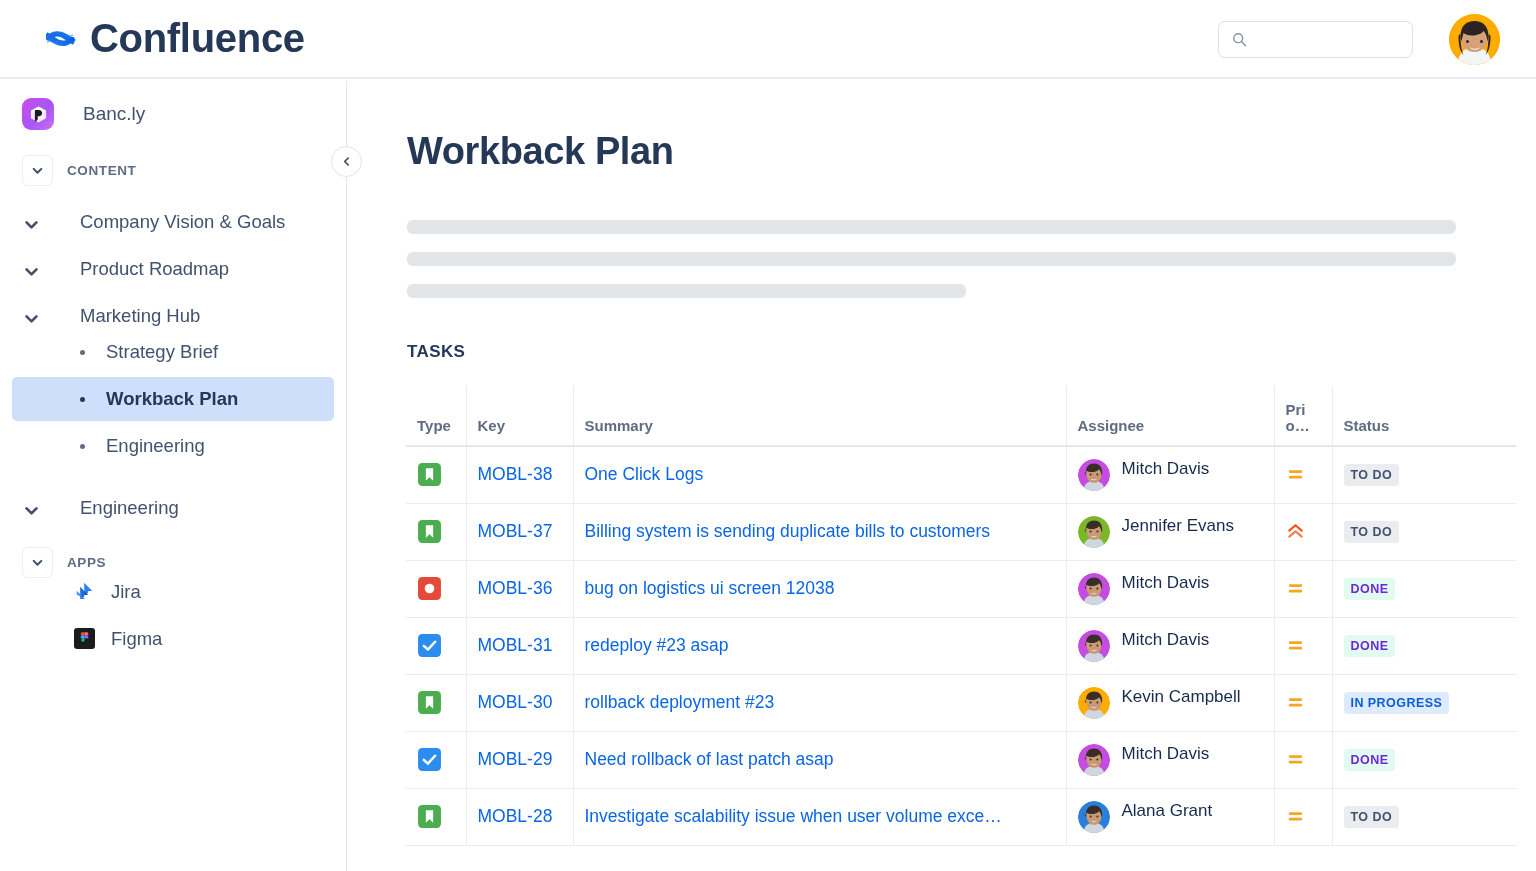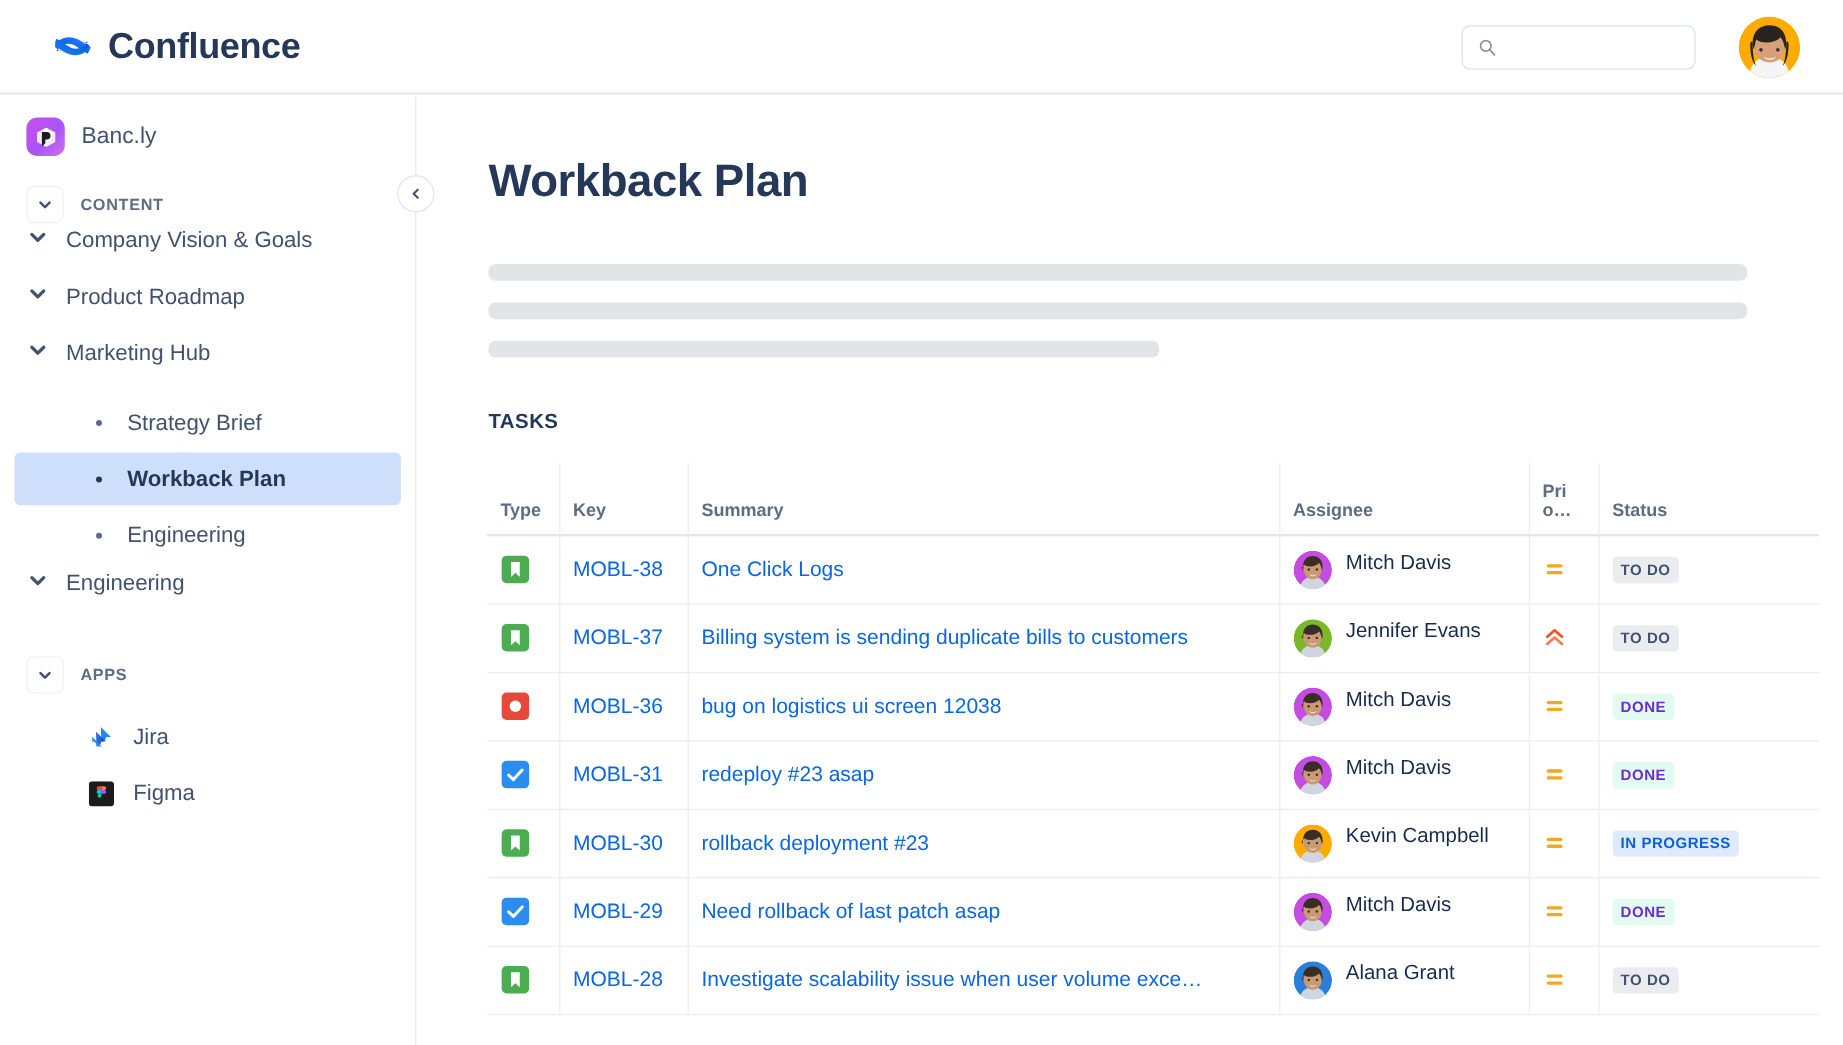--- a/index.html
+++ b/index.html
@@ -14,21 +14,21 @@
   #topbar {
     position: absolute; top: 0; left: 0;
     width: 1536px; height: 79px;
     background: #ffffff;
     border-bottom: 2px solid #e8eaed;
     display: flex; align-items: center;
   }
   #brand { display: flex; align-items: center; gap: 14px; margin-left: 46px; }
   #brand-logo { width: 30px; height: 30px; display: block; }
   #brand-name {
-    font-size: 30px; font-weight: 600; color: #253858; letter-spacing: -0.3px;
+    font-size: 40px; font-weight: 600; color: #253858; letter-spacing: -0.3px;
   }
   #search-wrap {
     position: absolute; left: 1218px; top: 21px;
     width: 195px; height: 37px;
   }
   #search-box {
     width: 195px; height: 37px;
     border: 1.5px solid #dcdfe4; border-radius: 7px;
     background: #fff; display: flex; align-items: center; padding-left: 13px;
   }
@@ -45,21 +45,21 @@
   }
 
   
   #sidebar {
     position: absolute; top: 81px; left: 0;
     width: 347px; height: 790px;
     background: #ffffff;
     border-right: 1.5px solid #e4e6ea;
   }
   #workspace {
-    display: flex; align-items: center; gap: 14px;
+    display: flex; align-items: center; gap: 29px;
     margin: 17px 0 0 22px;
   }
   #workspace-icon {
     width: 32px; height: 32px; border-radius: 9px;
     background: linear-gradient(135deg,#c94fe8 0%,#a855f7 55%,#d06ef0 100%);
     display: flex; align-items: center; justify-content: center;
   }
   #workspace-name { font-size: 19px; color: #42526e; }
 
   .section-head {
@@ -69,43 +69,43 @@
   .chev-box {
     width: 31px; height: 31px; border-radius: 6px;
     border: 1px solid #eceef1; background: #fff;
     display: flex; align-items: center; justify-content: center;
   }
   .section-label {
     font-size: 13.5px; font-weight: 700; color: #5e6c84; letter-spacing: 0.6px;
   }
 
   .nav-item {
-    display: flex; align-items: flex-start;
+    display: flex; align-items: flex-end;
     height: 44px; margin: 3px 12px 0 12px;
-    border-radius: 5px; padding-left: 11px;
+    border-radius: 5px; padding-left: 11px; gap: 25px;
   }
   .nav-item .chev { width: 17px; height: 17px; flex: 0 0 auto; }
   .nav-label { font-size: 18.5px; color: #42526e; margin-left: 15px; }
 
   .sub-item {
     display: flex; align-items: center;
     height: 44px; margin: 3px 12px 0 12px;
     border-radius: 5px; padding-left: 68px; text-align: center;
   }
   .sub-item .dot {
     width: 5px; height: 5px; border-radius: 50%;
     background: #5e6c84; flex: 0 0 auto;
   }
   .sub-label { font-size: 18.5px; color: #42526e; margin-left: 21px; }
   .sub-item.active { background: #cddffa; }
   .sub-item.active .sub-label { font-weight: 700; color: #253858; }
   .sub-item.active .dot { background: #253858; }
 
   .app-item {
-    display: flex; align-items: flex-end;
+    display: flex; align-items: flex-start;
     height: 44px; margin: 3px 12px 0 12px;
     border-radius: 5px; padding-left: 62px;
   }
   .app-icon { width: 21px; height: 21px; flex: 0 0 auto; }
   .app-label { font-size: 18.5px; color: #42526e; margin-left: 16px; }
 
   #collapse-btn {
     position: absolute; left: 331px; top: 146px;
     width: 31px; height: 31px; border-radius: 50%;
     background: #fff; border: 1px solid #e2e4e9;

